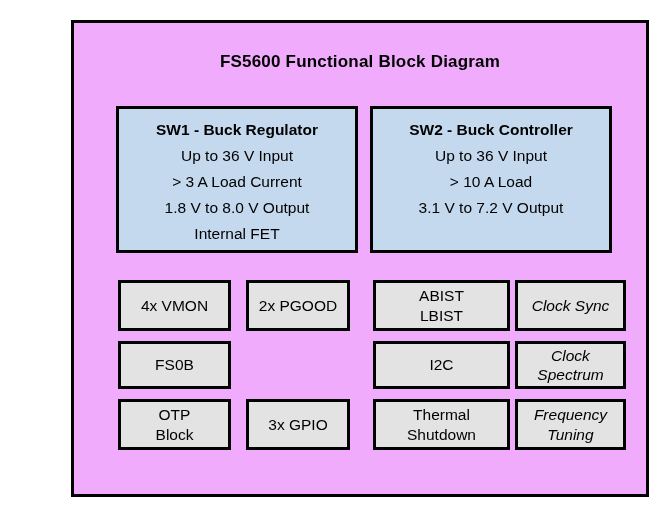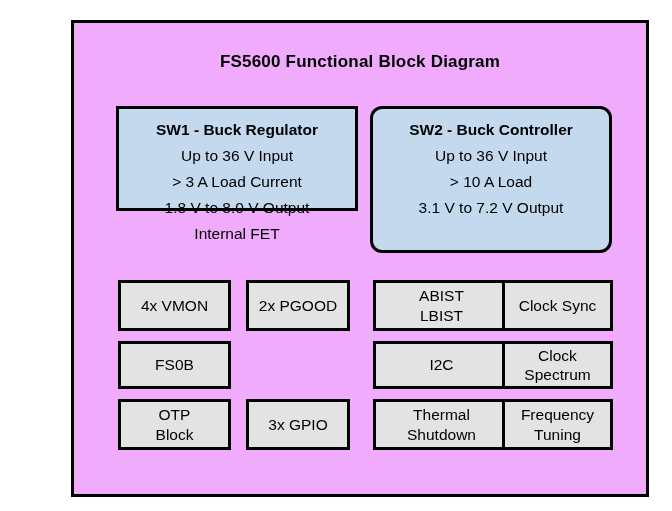--- a/index.html
+++ b/index.html
@@ -44,40 +44,40 @@
     text-align: center;
     padding-top: 8px;
   }
   .feature .ln {
     font-size: 15.5px;
     line-height: 26px;
   }
   .feature .hd {
     font-weight: bold;
   }
-  #sw1 { left: 42px;  top: 83px; width: 242px; height: 105px; }
-  #sw2 { left: 296px; top: 83px; width: 242px; height: 147px; border-radius: 12px; }
+  #sw1 { left: 42px;  top: 83px; width: 242px; height: 147px; }
+  #sw2 { left: 296px; top: 83px; width: 242px; height: 147px; }
   .module {
     position: absolute;
     box-sizing: border-box;
     border: 3px solid #000000;
     background: #e3e3e3;
     display: flex;
     align-items: center;
     justify-content: center;
     text-align: center;
     font-size: 15.5px;
     line-height: 19.5px;
     white-space: pre-line;
   }
   
   .c1 { left: 44px;  width: 113px; }
   .c2 { left: 172px; width: 104px; }
   .c3 { left: 299px; width: 137px; }
-  .c4 { left: 428px; width: 111px; }
+  .c4 { left: 441px; width: 111px; font-style: italic; }
   .r1 { top: 257px; height: 51px; }
   .r2 { top: 318px; height: 48px; }
   .r3 { top: 376px; height: 51px; }
 </style>
 </head>
 <body>
 
 <div class="diagram">
 
   <div class="title">FS5600 Functional Block Diagram</div>

